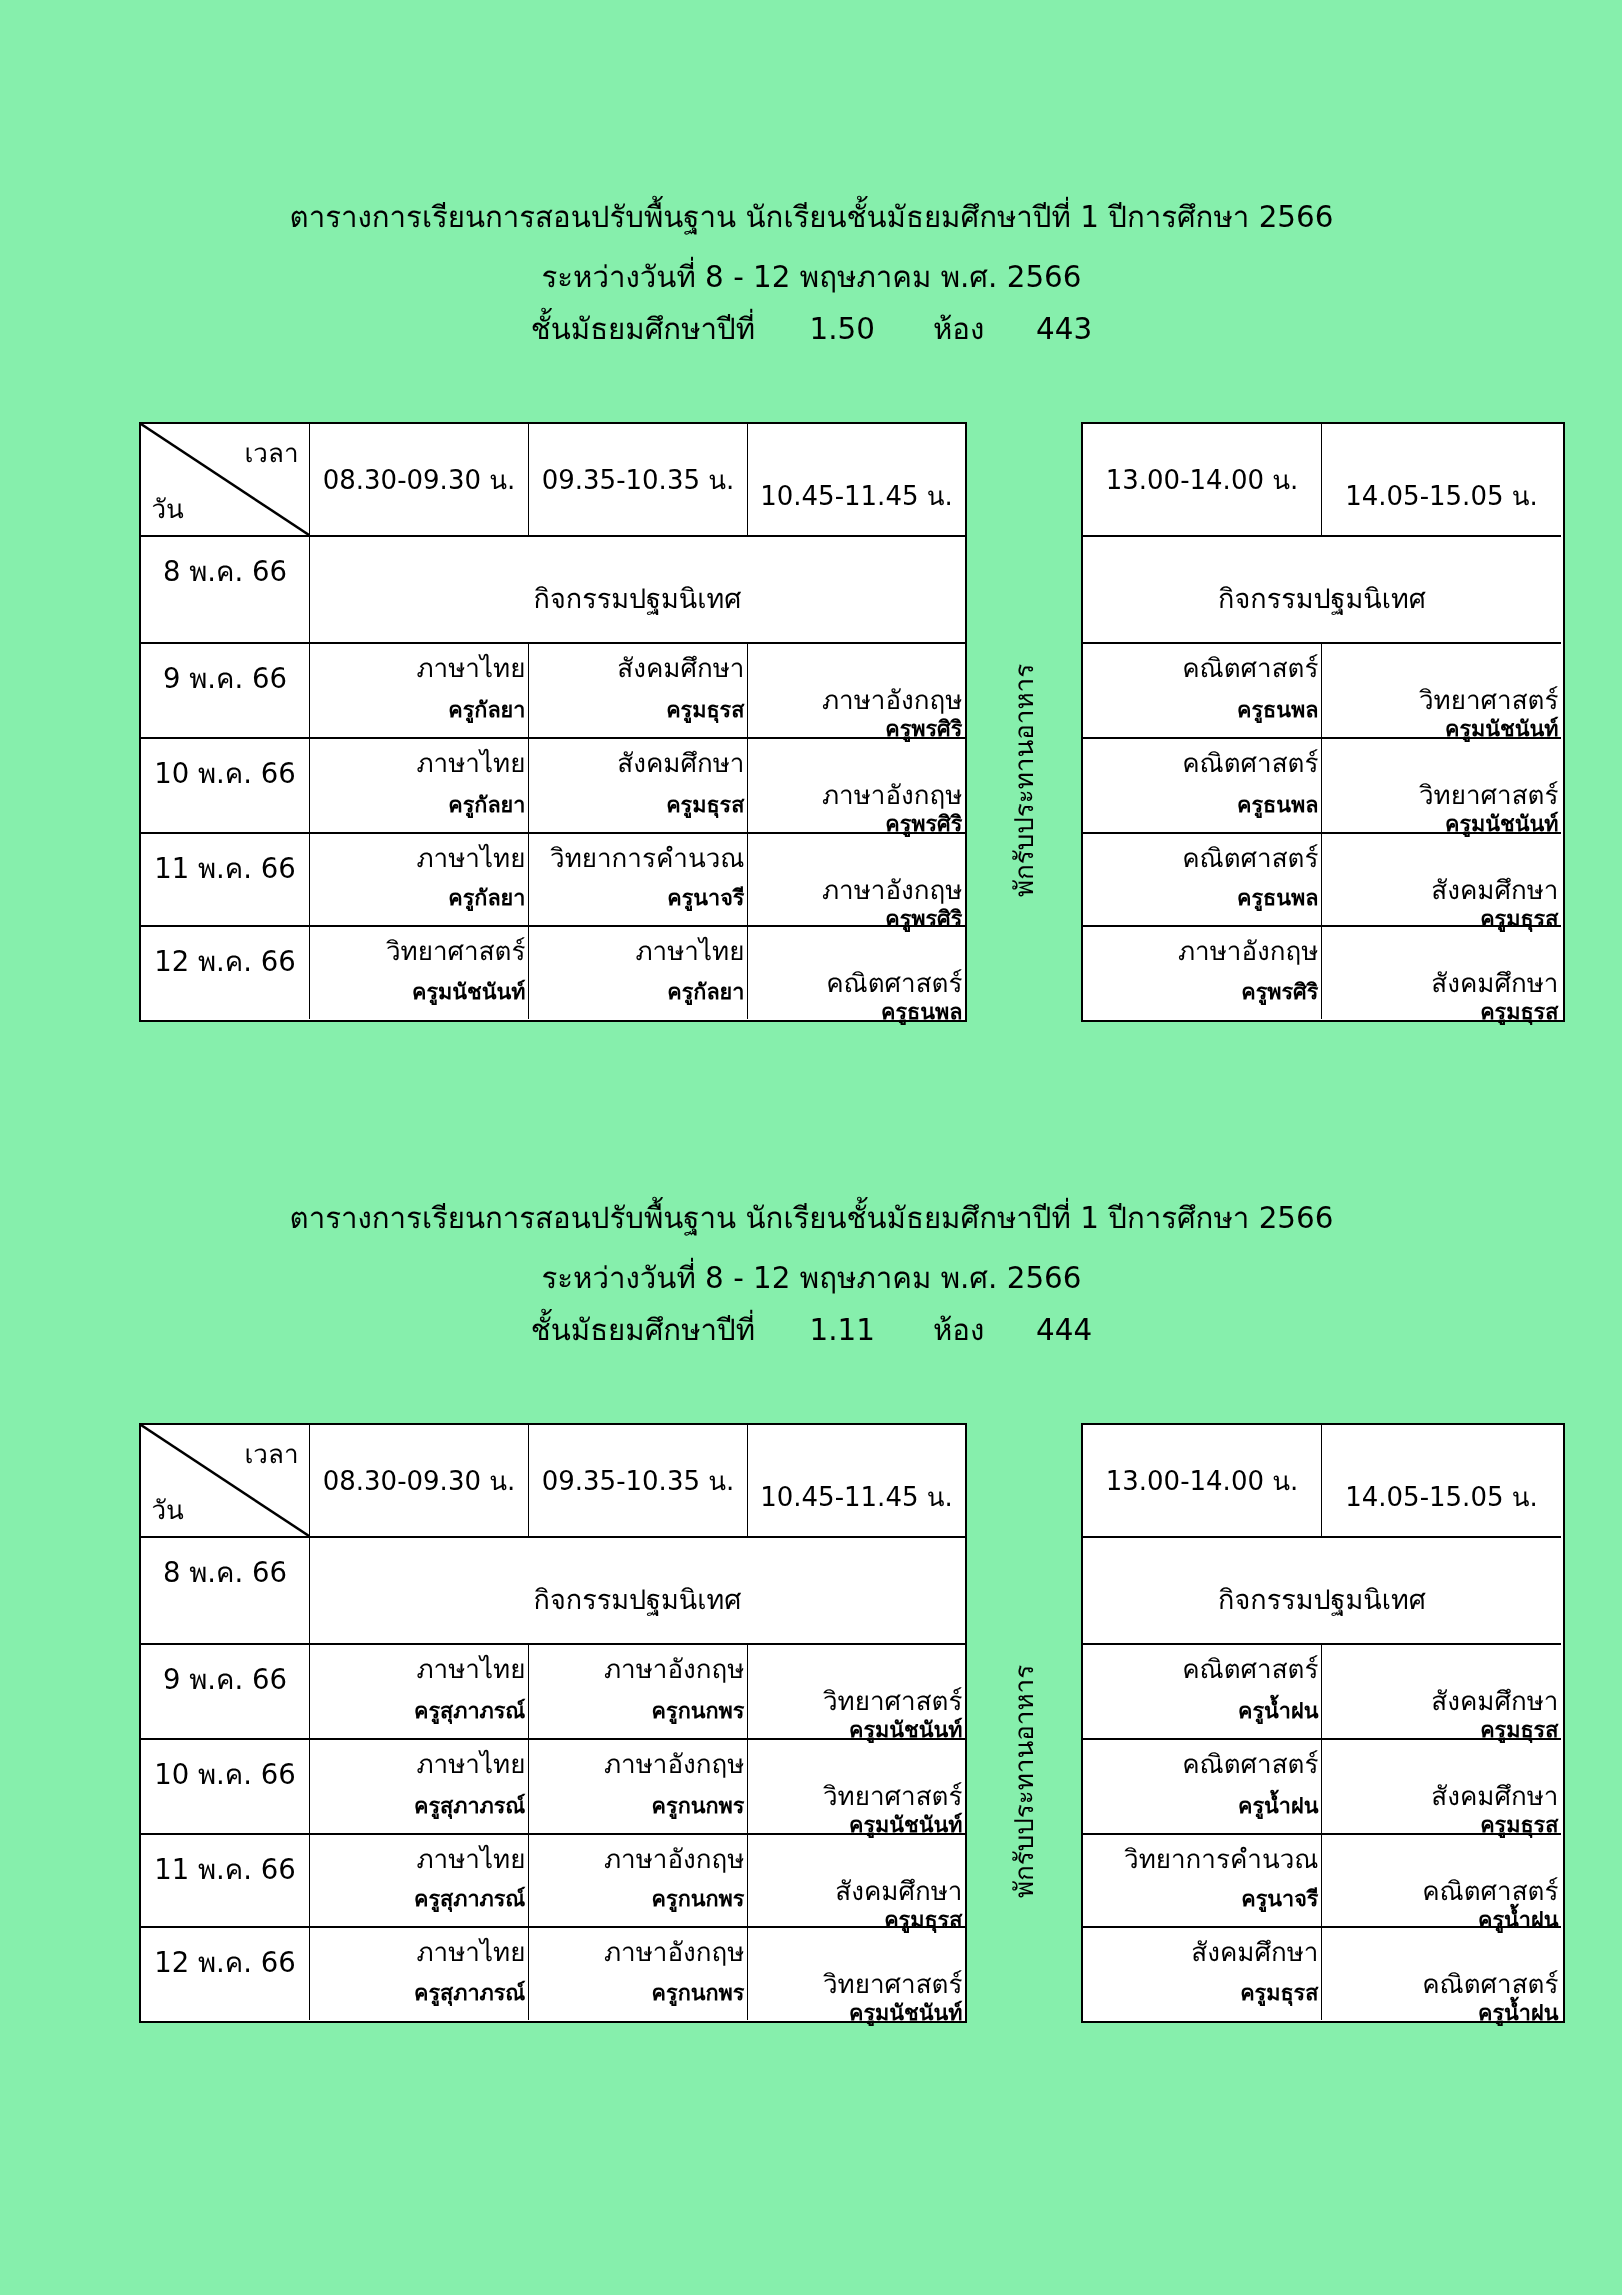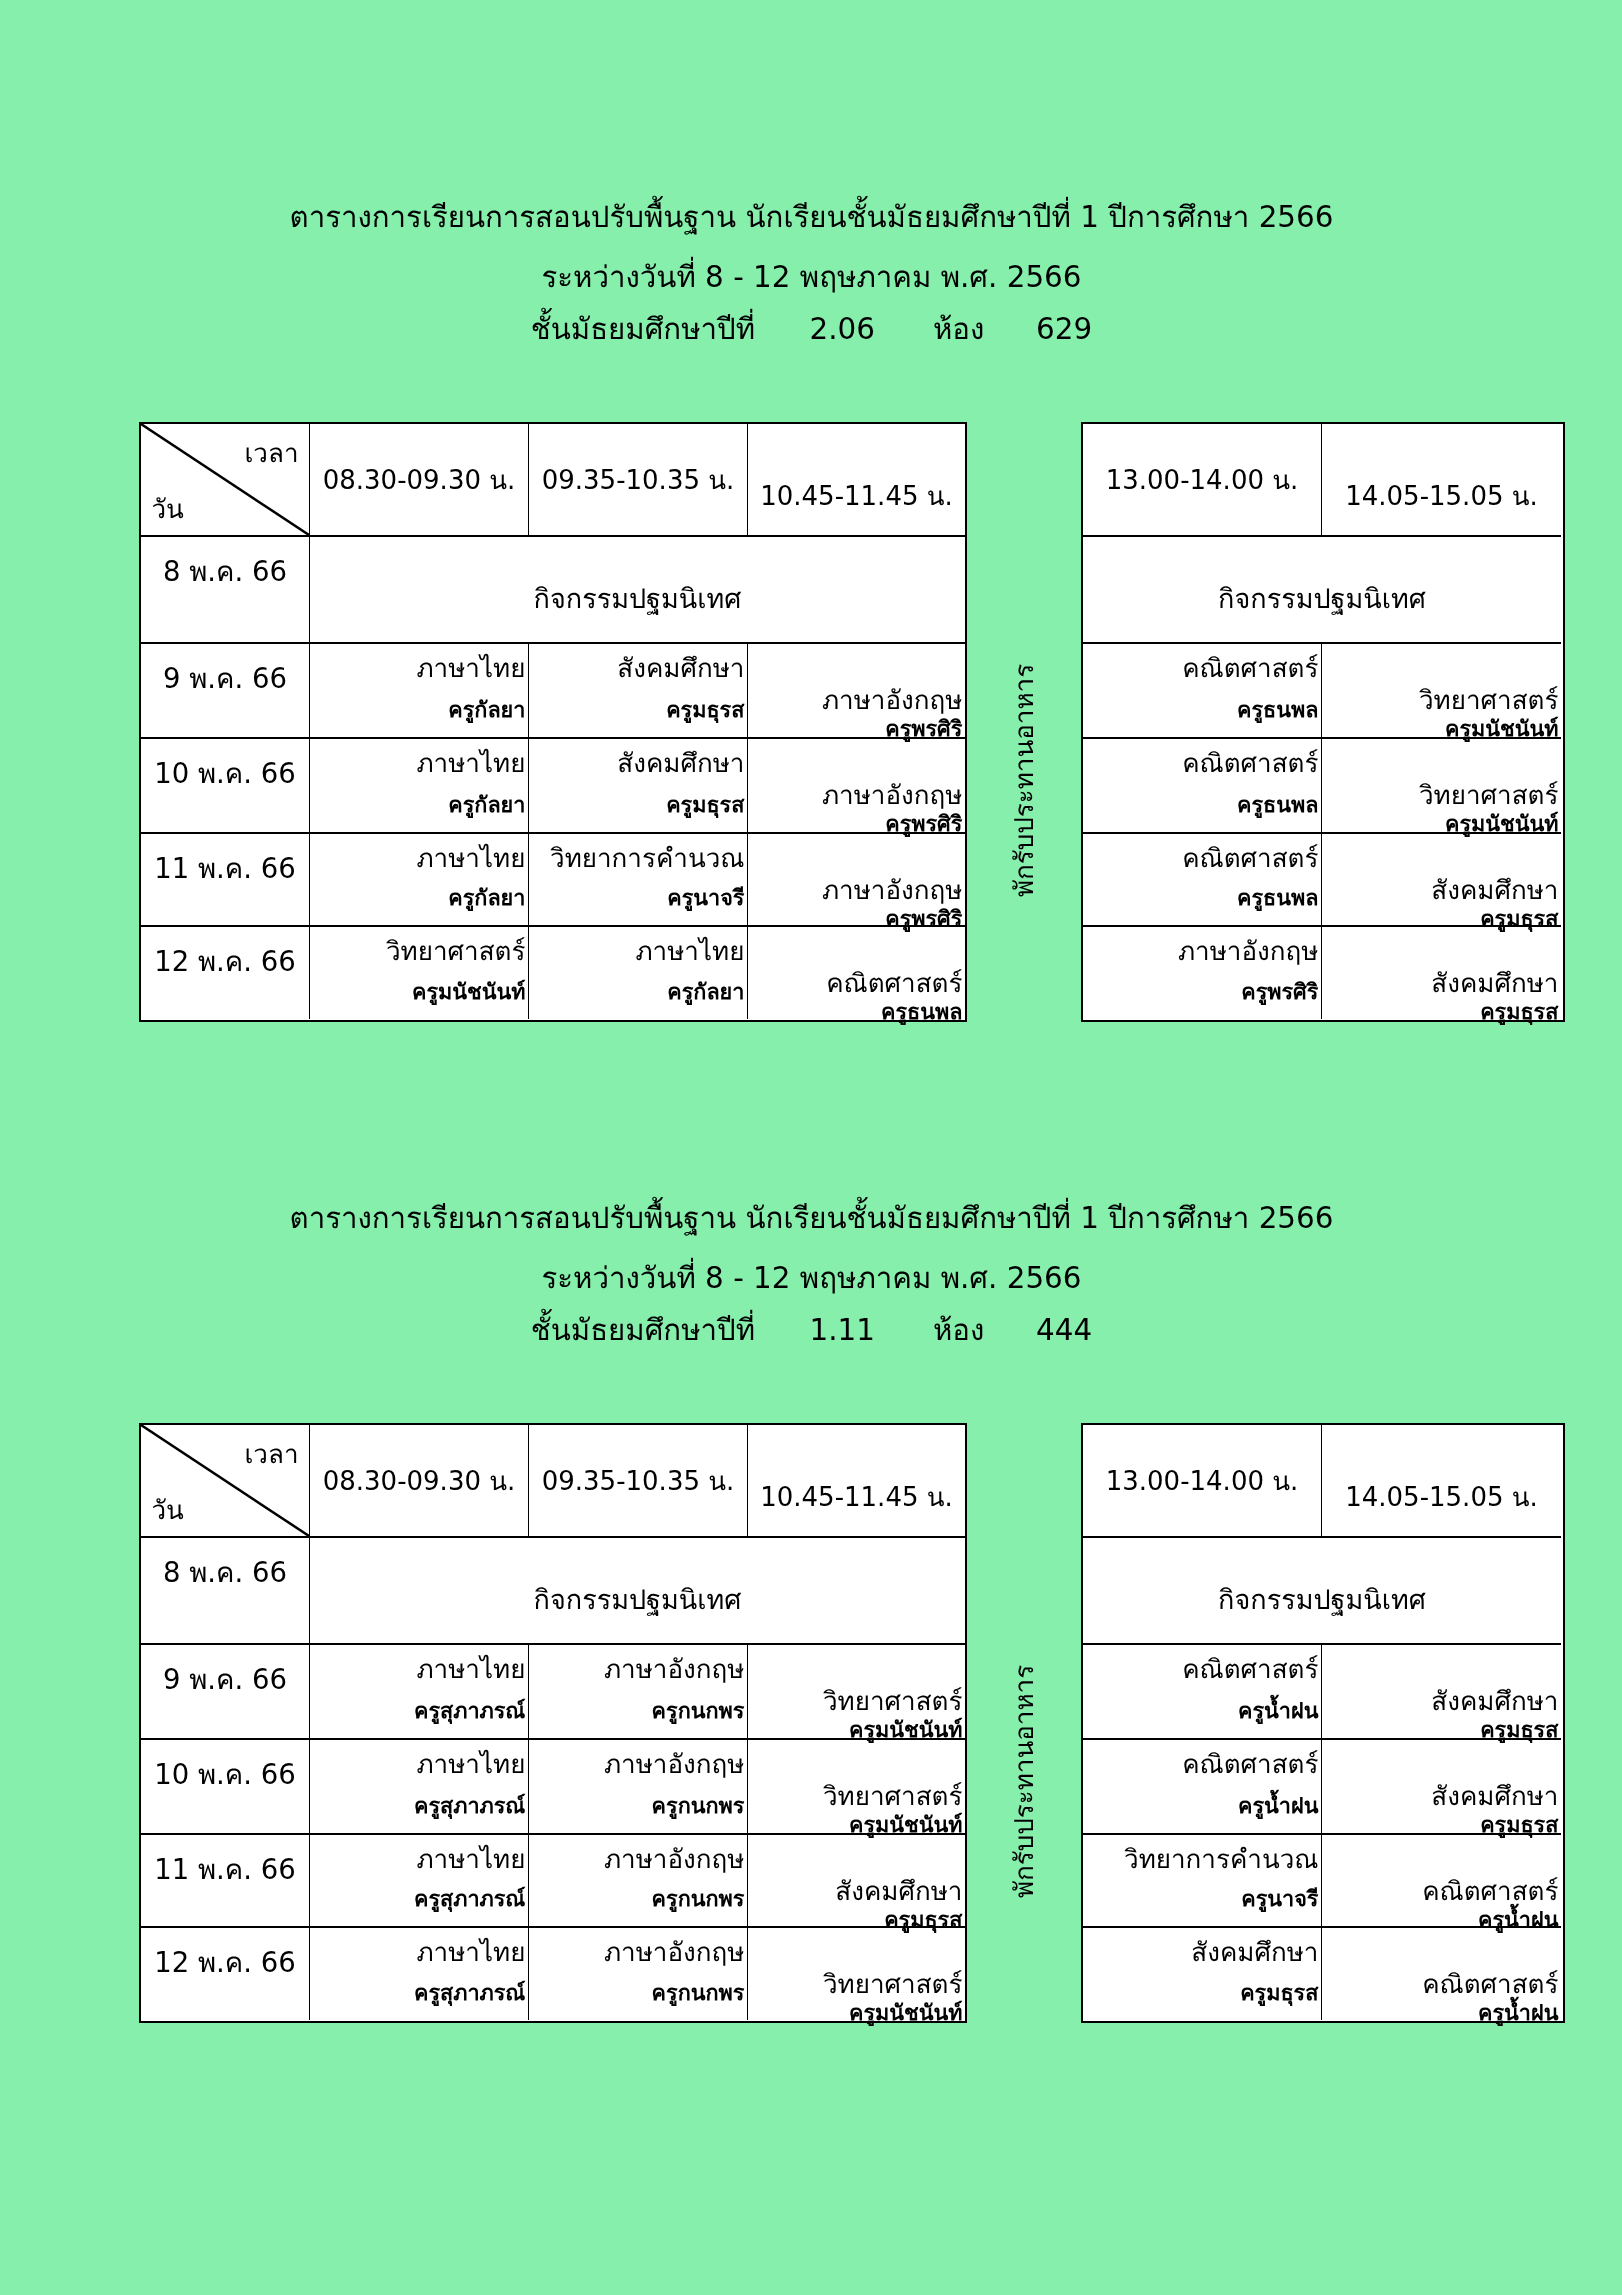--- a/index.html
+++ b/index.html
@@ -65,23 +65,23 @@
 </head>
 <body>
 
 <div class="page">
 
   <section class="s0">
     <div class="title tl1">ตารางการเรียนการสอนปรับพื้นฐาน นักเรียนชั้นมัธยมศึกษาปีที่ 1 ปีการศึกษา 2566</div>
     <div class="title tl2">ระหว่างวันที่ 8 - 12 พฤษภาคม พ.ศ. 2566</div>
     <div class="title tl3 title3">
       <span>ชั้นมัธยมศึกษาปีที่</span>
-      <span class="num">2.06</span>
+      <span class="num">1.50</span>
       <span class="room">ห้อง</span>
-      <span class="roomnum">629</span>
+      <span class="roomnum">443</span>
     </div>
 
     <div class="t-wrap">
 
       <div class="grid left">
 
         <div class="cell corner">
           <svg viewBox="0 0 100 100" preserveAspectRatio="none">
             <line x1="0" y1="0" x2="100" y2="100" stroke="#000" stroke-width="2.5" vector-effect="non-scaling-stroke"></line>
           </svg>

